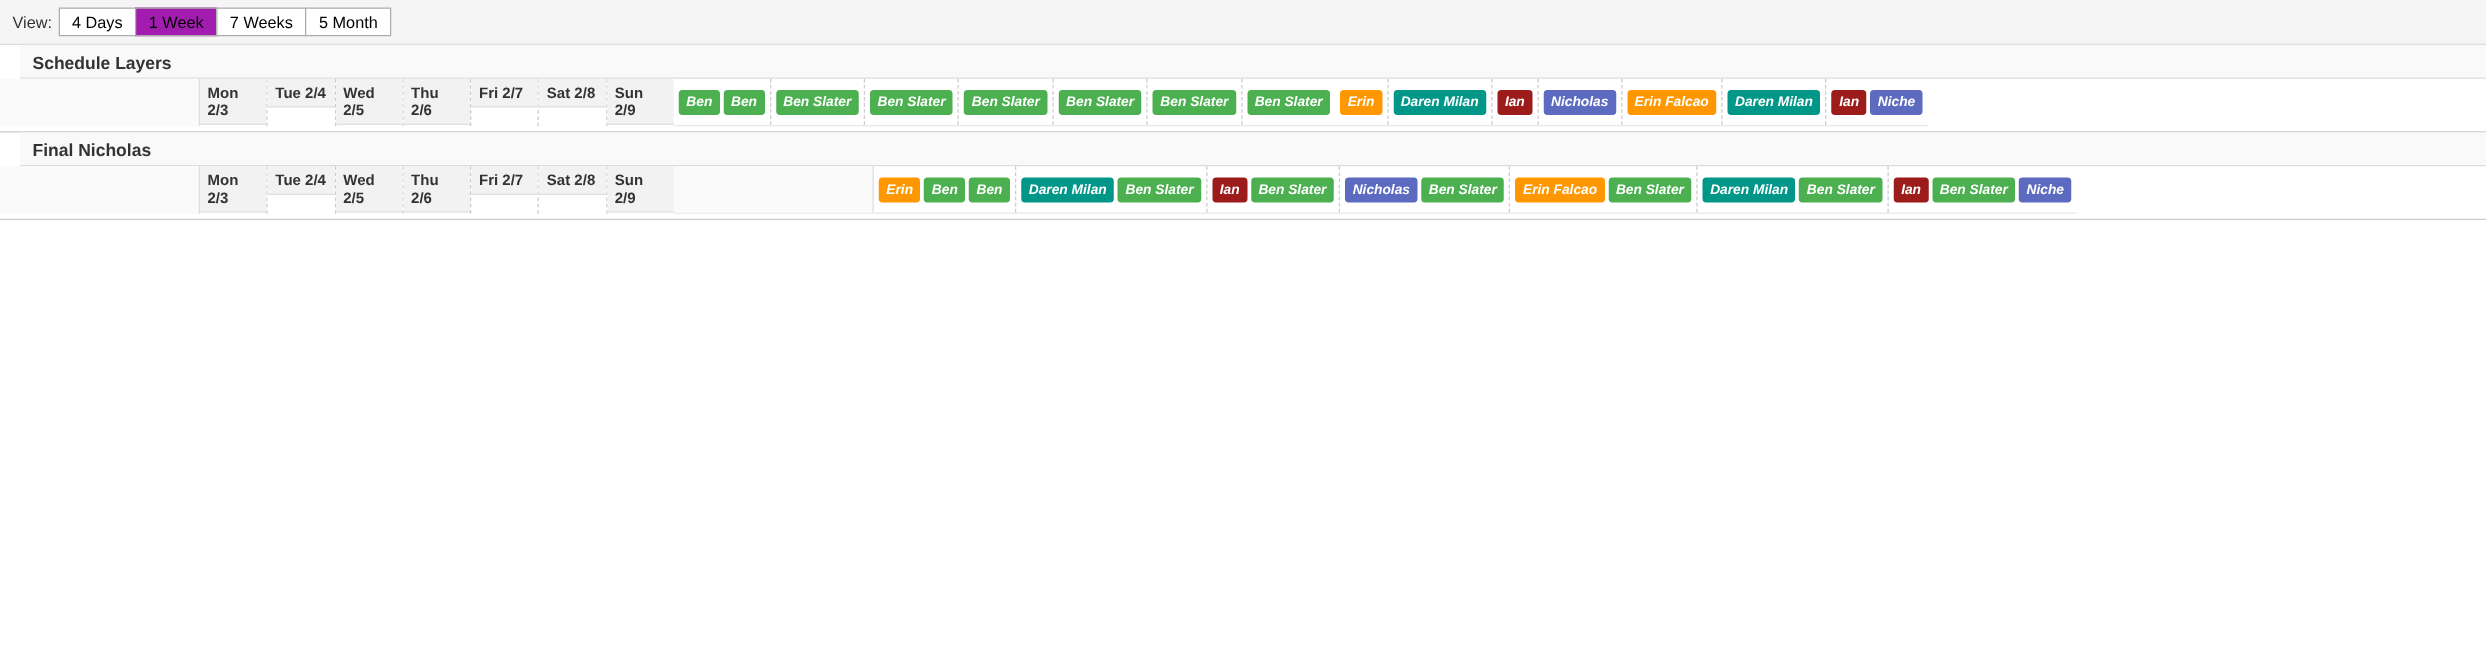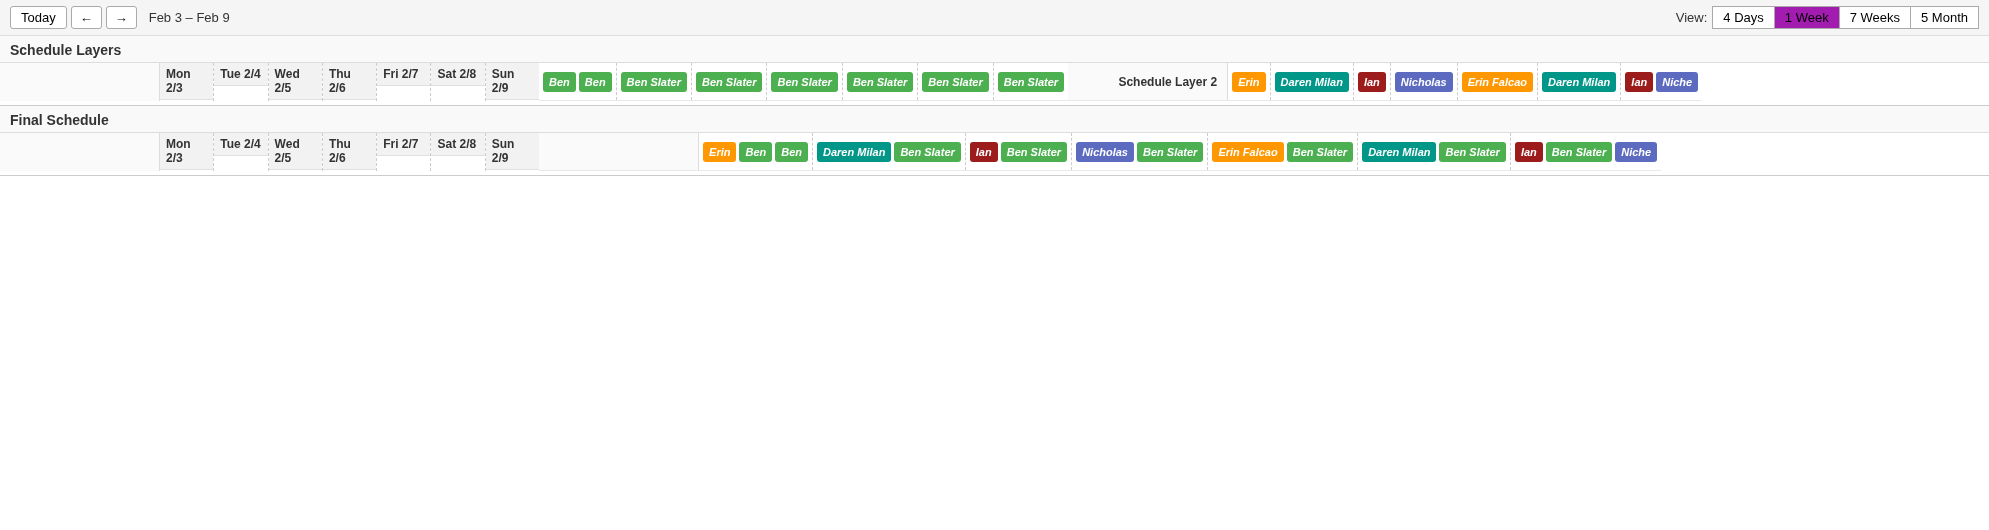--- a/index.html
+++ b/index.html
@@ -62,20 +62,21 @@
     .section {
       border-bottom: 1px solid #ccc;
       padding-bottom: 4px;
     }
     .section-title {
       font-weight: bold;
       font-size: 14px;
       padding: 6px 10px 4px 10px;
       border-bottom: 1px solid #ddd;
       background: #f9f9f9;
+      margin-left: 16px;
     }
 
     .schedule-grid {
       display: flex;
       flex-direction: row;
     }
     .grid-row {
       display: flex;
       align-items: stretch;
       border-bottom: 1px solid #e8e8e8;
@@ -146,26 +147,20 @@
       font-weight: bold;
       padding: 4px 6px;
       white-space: nowrap;
       cursor: default;
     }
   </style>
 </head>
 <body>
 
 <div class="top-bar">
-  <div class="top-left">
-    <button class="btn">Today</button>
-    <button class="btn btn-nav">←</button>
-    <button class="btn btn-nav">→</button>
-    <span class="date-range">Feb 3 – Feb 9</span>
-  </div>
   <div class="view-controls">
     <span class="view-label">View:</span>
     <button class="view-btn">4 Days</button>
     <button class="view-btn active">1 Week</button>
     <button class="view-btn">7 Weeks</button>
     <button class="view-btn">5 Month</button>
   </div>
 </div>
 
 <div class="section">
@@ -235,21 +230,20 @@
           </div>
           <div class="day-col">
             <div class="day-content">
               <div class="shift-block" style="background-color: rgb(76, 175, 80);">Ben Slater</div>
             </div>
           </div>
         </div>
     </div>
 
     <div class="grid-row">
-      <div class="row-label">Schedule Layer 2</div>
       <div class="days-container" id="layer2-days">
           <div class="day-col">
             <div class="day-content">
               <div class="shift-block" style="background-color: rgb(255, 152, 0);">Erin</div>
             </div>
           </div>
           <div class="day-col">
             <div class="day-content">
               <div class="shift-block" style="background-color: rgb(0, 150, 136);">Daren Milan</div>
             </div>
@@ -279,21 +273,21 @@
               <div class="shift-block" style="background-color: rgb(156, 27, 27);">Ian</div>
               <div class="shift-block" style="background-color: rgb(92, 107, 192);">Niche</div>
             </div>
           </div>
         </div>
     </div>
   </div>
 </div>
 
 <div class="section">
-  <div class="section-title">Final Schedule</div>
+  <div class="section-title">Final Nicholas</div>
 
   <div class="schedule-grid">
 
     <div class="day-header-row">
       <div class="day-header-label-spacer"></div>
       <div class="days-container" id="fs-header">
           <div class="day-col">
             <div class="day-header">Mon 2/3</div>
           </div>
           <div class="day-col">

